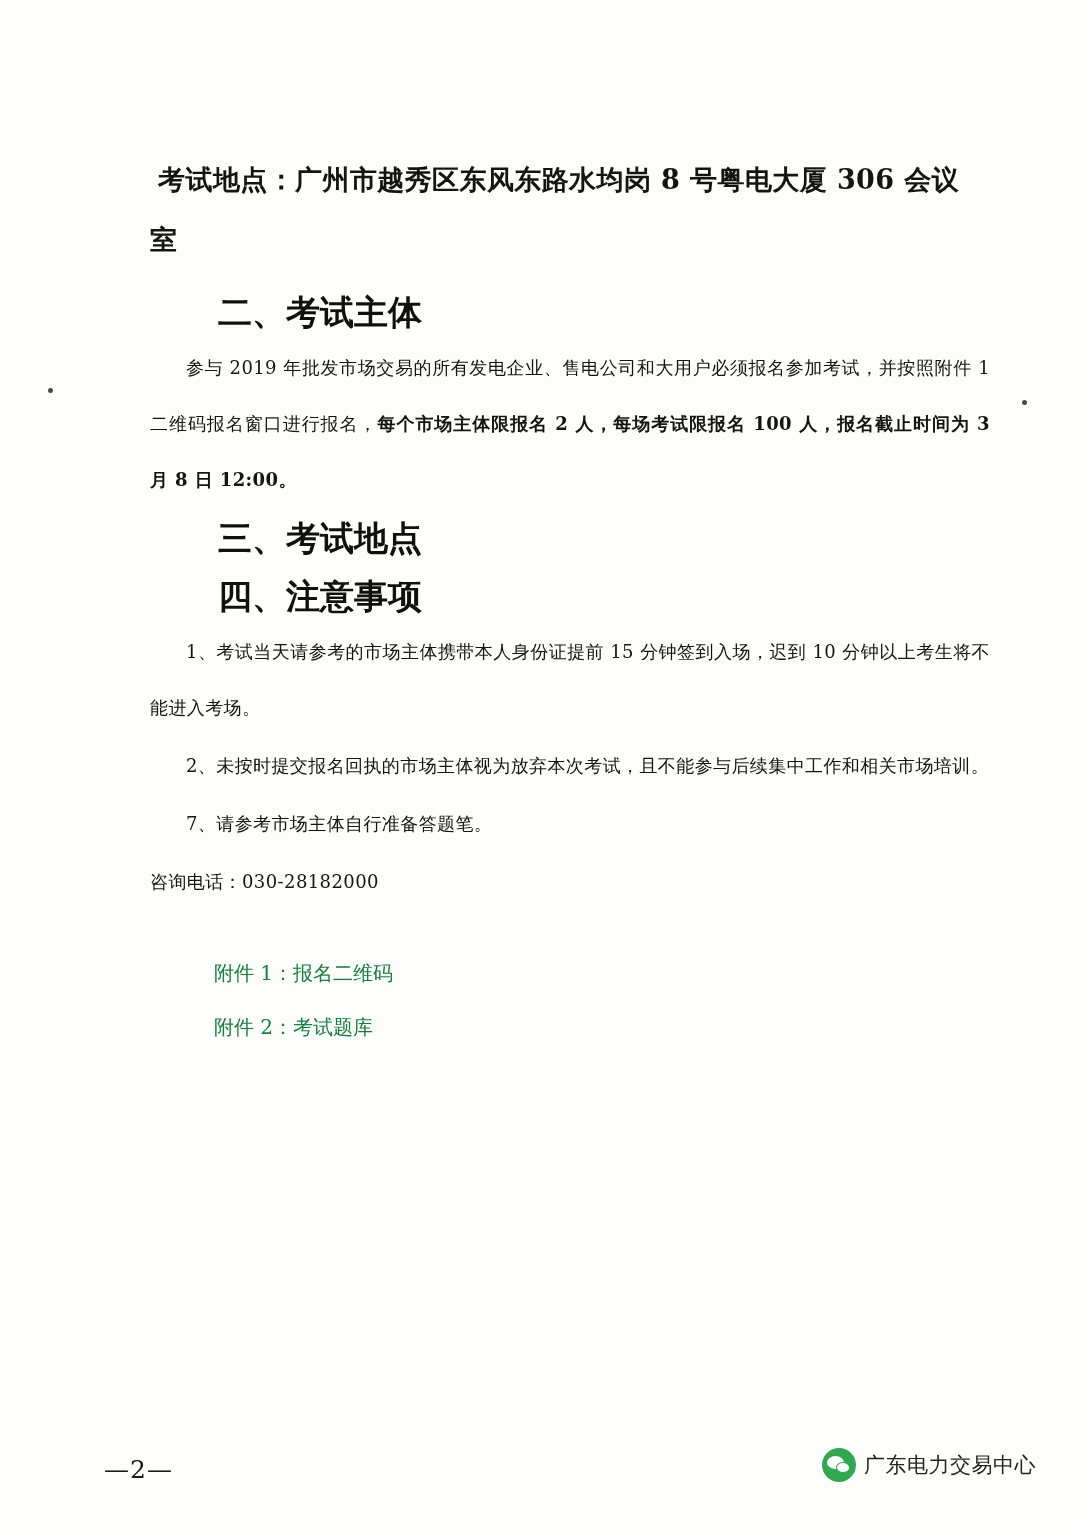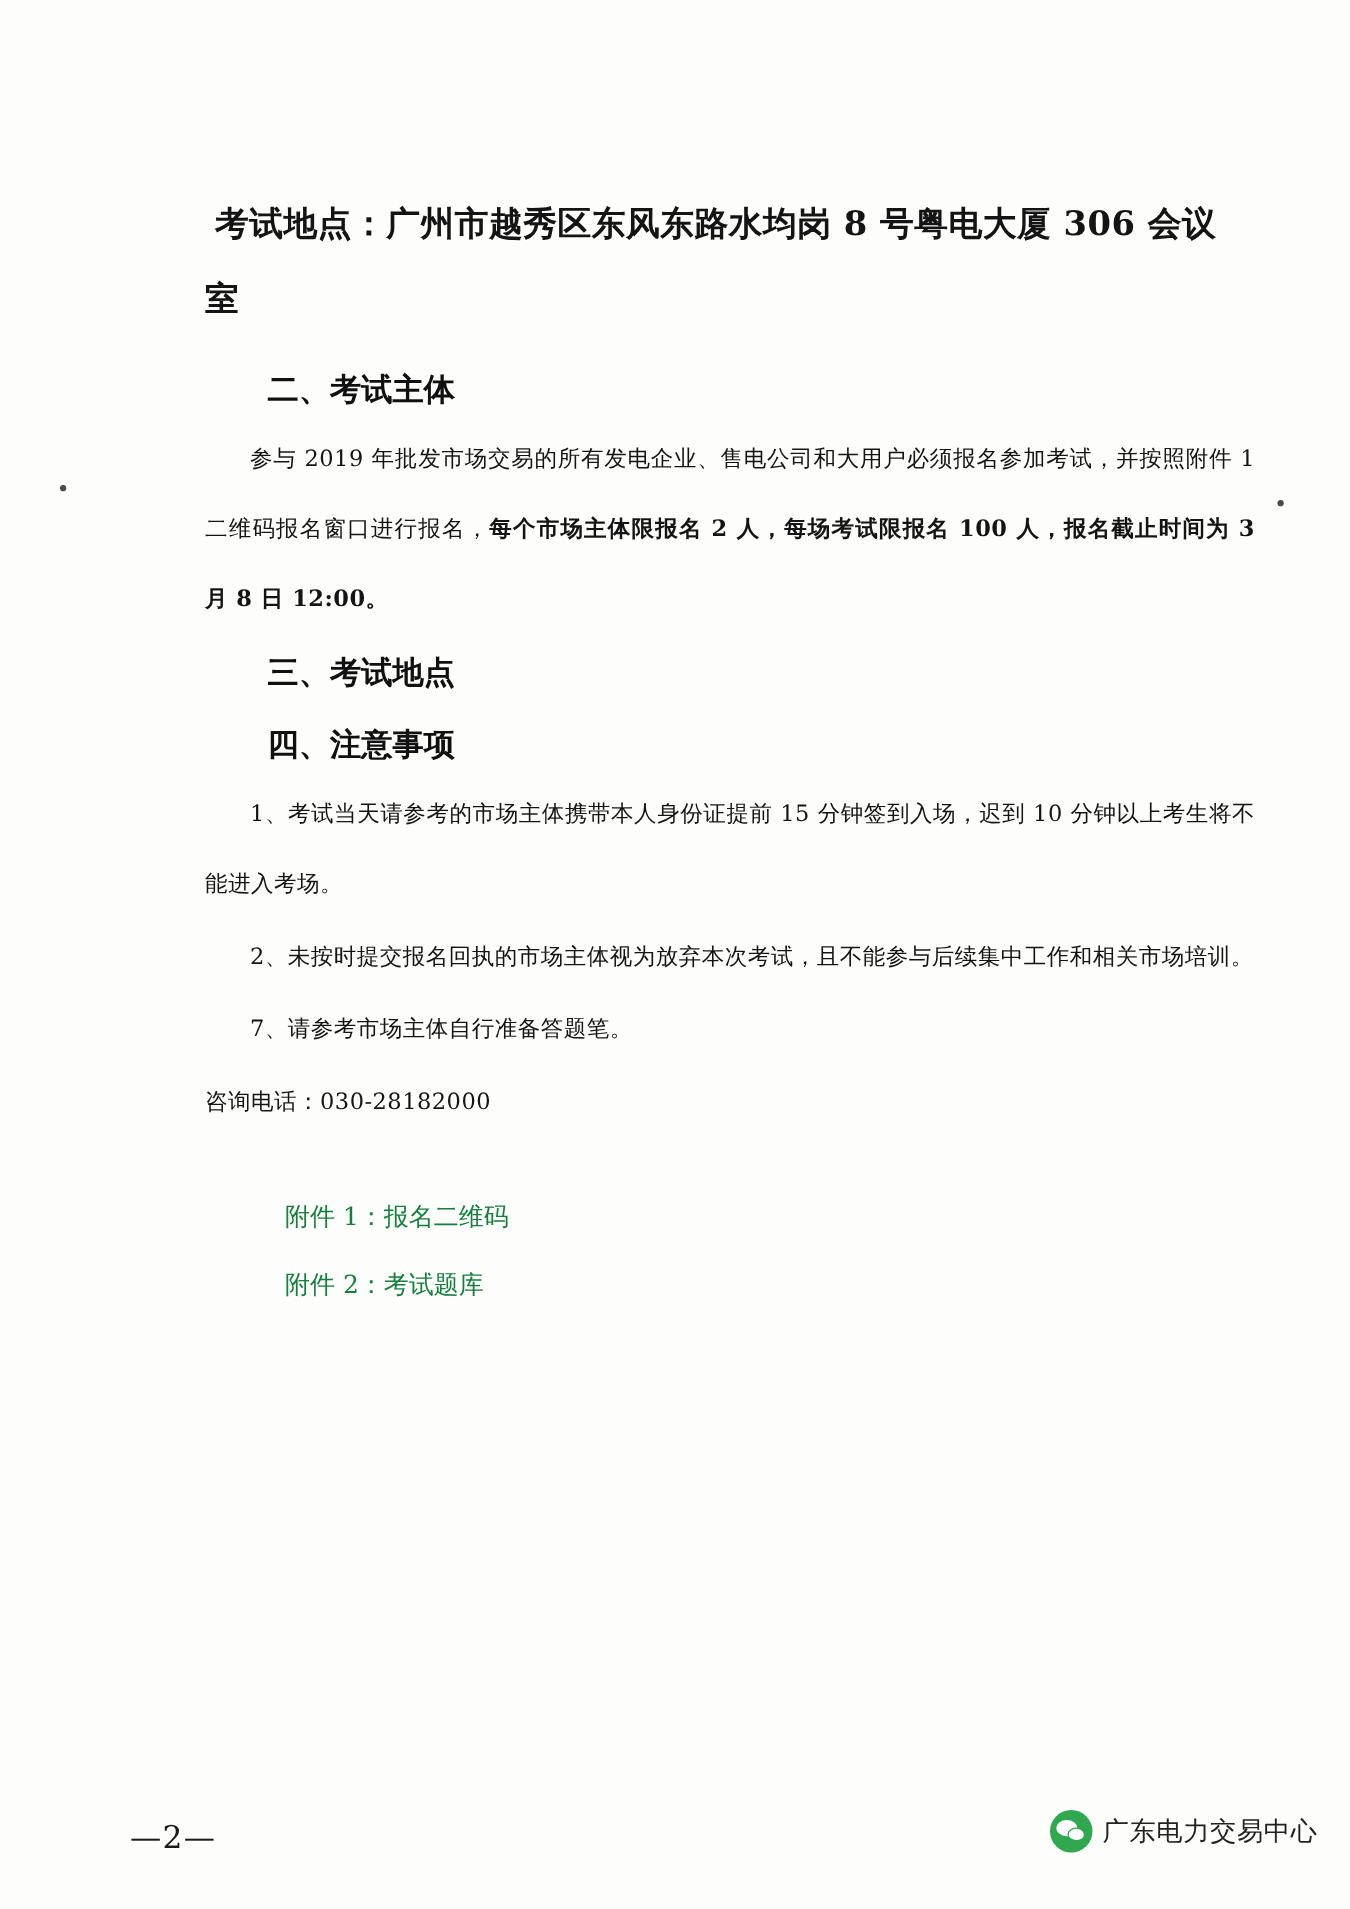--- a/index.html
+++ b/index.html
@@ -15,41 +15,41 @@
     color: #111111;
     overflow: hidden;
   }
   .page {
     position: absolute;
     inset: 0;
     background: #fdfdfb;
   }
   .content {
     position: absolute;
-    left: 164px;
+    left: 150px;
     top: 150px;
     width: 840px;
   }
   .para {
     font-size: 18px;
     line-height: 56px;
     letter-spacing: 0.4px;
     text-align: justify;
     text-justify: inter-ideograph;
     margin: 0 0 2px 0;
     color: #141414;
   }
   .indent {
     text-indent: 2em;
   }
   .bold {
     font-weight: bold;
   }
   .heading {
-    font-size: 25px;
+    font-size: 34px;
     font-weight: bold;
     line-height: 56px;
     text-indent: 2em;
     margin: 2px 0 0 0;
     color: #101010;
   }
   .loc-line {
     font-weight: bold;
     font-size: 27px;
     line-height: 60px;
@@ -89,21 +89,21 @@
   .page-number {
     position: absolute;
     left: 104px;
     top: 1455px;
     font-size: 25px;
     letter-spacing: 1px;
     color: #1a1a1a;
   }
   .footer-brand {
     position: absolute;
-    right: 26px;
+    right: 44px;
     top: 1448px;
     display: flex;
     align-items: center;
     gap: 8px;
   }
   .wechat-badge {
     width: 34px;
     height: 34px;
     border-radius: 50%;
     background: #2fa84f;

